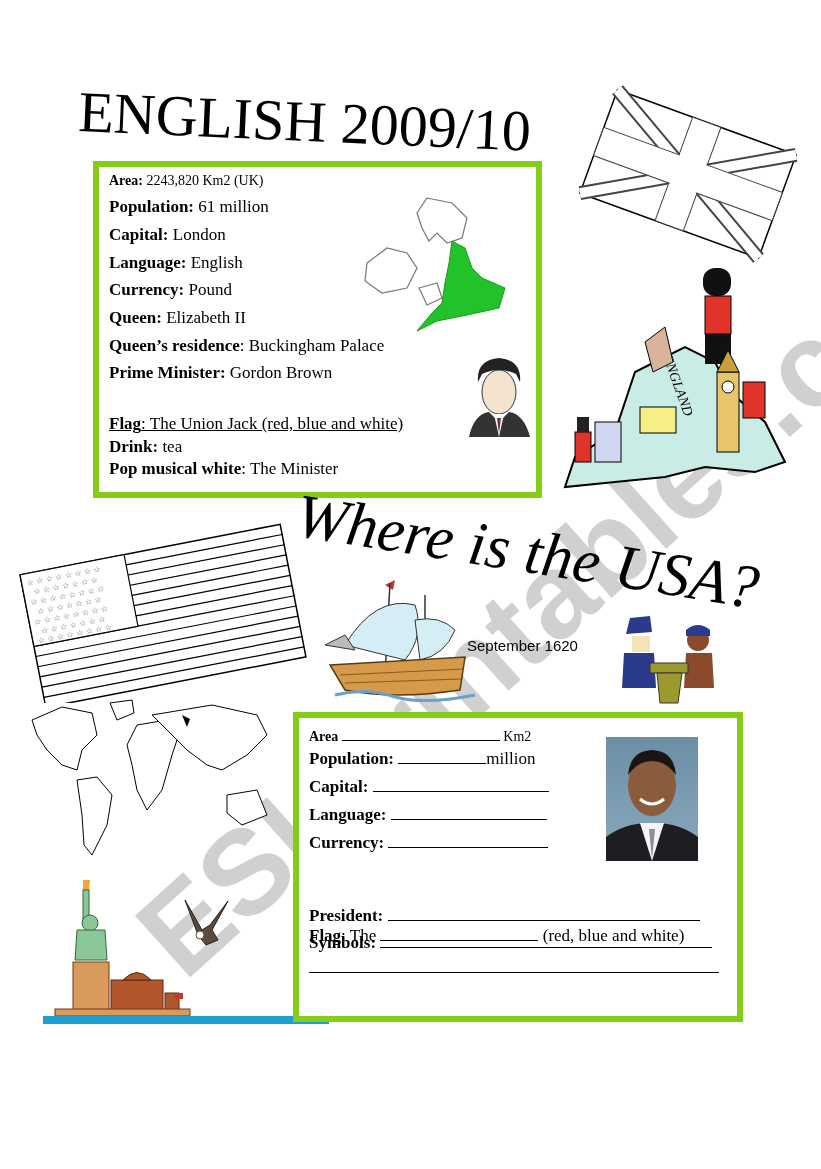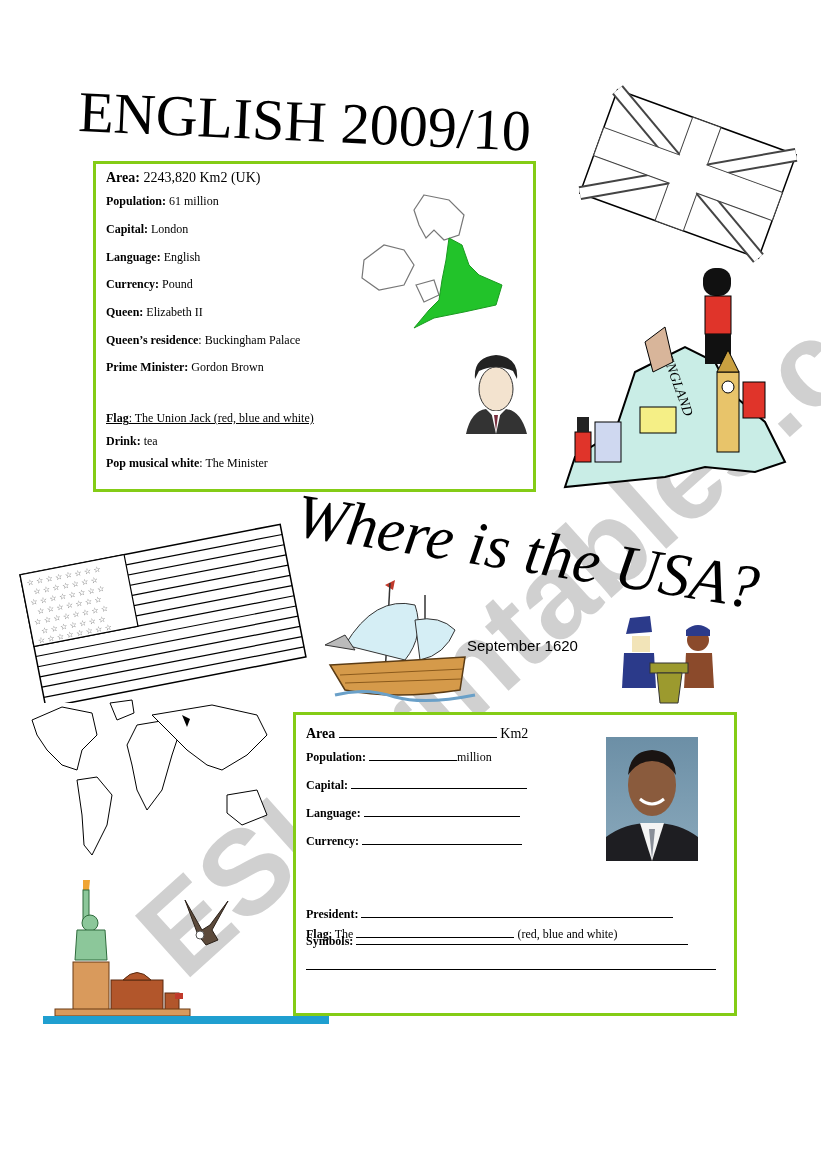--- a/index.html
+++ b/index.html
@@ -1,23 +1,23 @@
 <!DOCTYPE html>
 <html><head>
 <meta charset="utf-8">
 <style>
   html,body{margin:0;padding:0;background:#fff;}
   body{width:821px;height:1169px;position:relative;overflow:hidden;font-family:"Liberation Serif","DejaVu Serif",serif;color:#000;}
   .abs{position:absolute;}
   .title1{left:80px;top:78px;font-size:58px;transform:rotate(2.5deg);transform-origin:left top;white-space:nowrap;letter-spacing:0px;}
   .title2{left:302px;top:480px;font-size:62px;font-style:italic;transform:rotate(9deg);transform-origin:left top;white-space:nowrap;}
-  .box{border:3px solid #84cc16;background:#fff;}
+  .box{border:6px solid #84cc16;background:#fff;}
   .uk-box{left:93px;top:161px;width:437px;height:325px;}
   .usa-box{left:293px;top:712px;width:438px;height:298px;}
-  .line{position:absolute;white-space:nowrap;font-size:12px;}
+  .line{position:absolute;white-space:nowrap;font-size:17px;}
   .line b{font-weight:bold;}
   .small{font-size:14px;}
   .blank{display:inline-block;border-bottom:1px solid #000;height:14px;vertical-align:baseline;}
   .sept{left:467px;top:637px;font-family:"Liberation Sans","DejaVu Sans",sans-serif;font-size:15px;}
   .watermark{left:70px;top:560px;font-family:"Liberation Sans","DejaVu Sans",sans-serif;font-size:120px;font-weight:bold;color:rgba(150,150,150,0.45);transform:rotate(-42deg);transform-origin:left top;white-space:nowrap;pointer-events:none;}
   .photo{left:606px;top:737px;width:92px;height:124px;background:linear-gradient(#6c8fa6,#8aa9bc);overflow:hidden;}
   .bluebar{left:43px;top:1016px;width:286px;height:8px;background:#1f9fd0;}
 </style>
 </head>
 <body>

